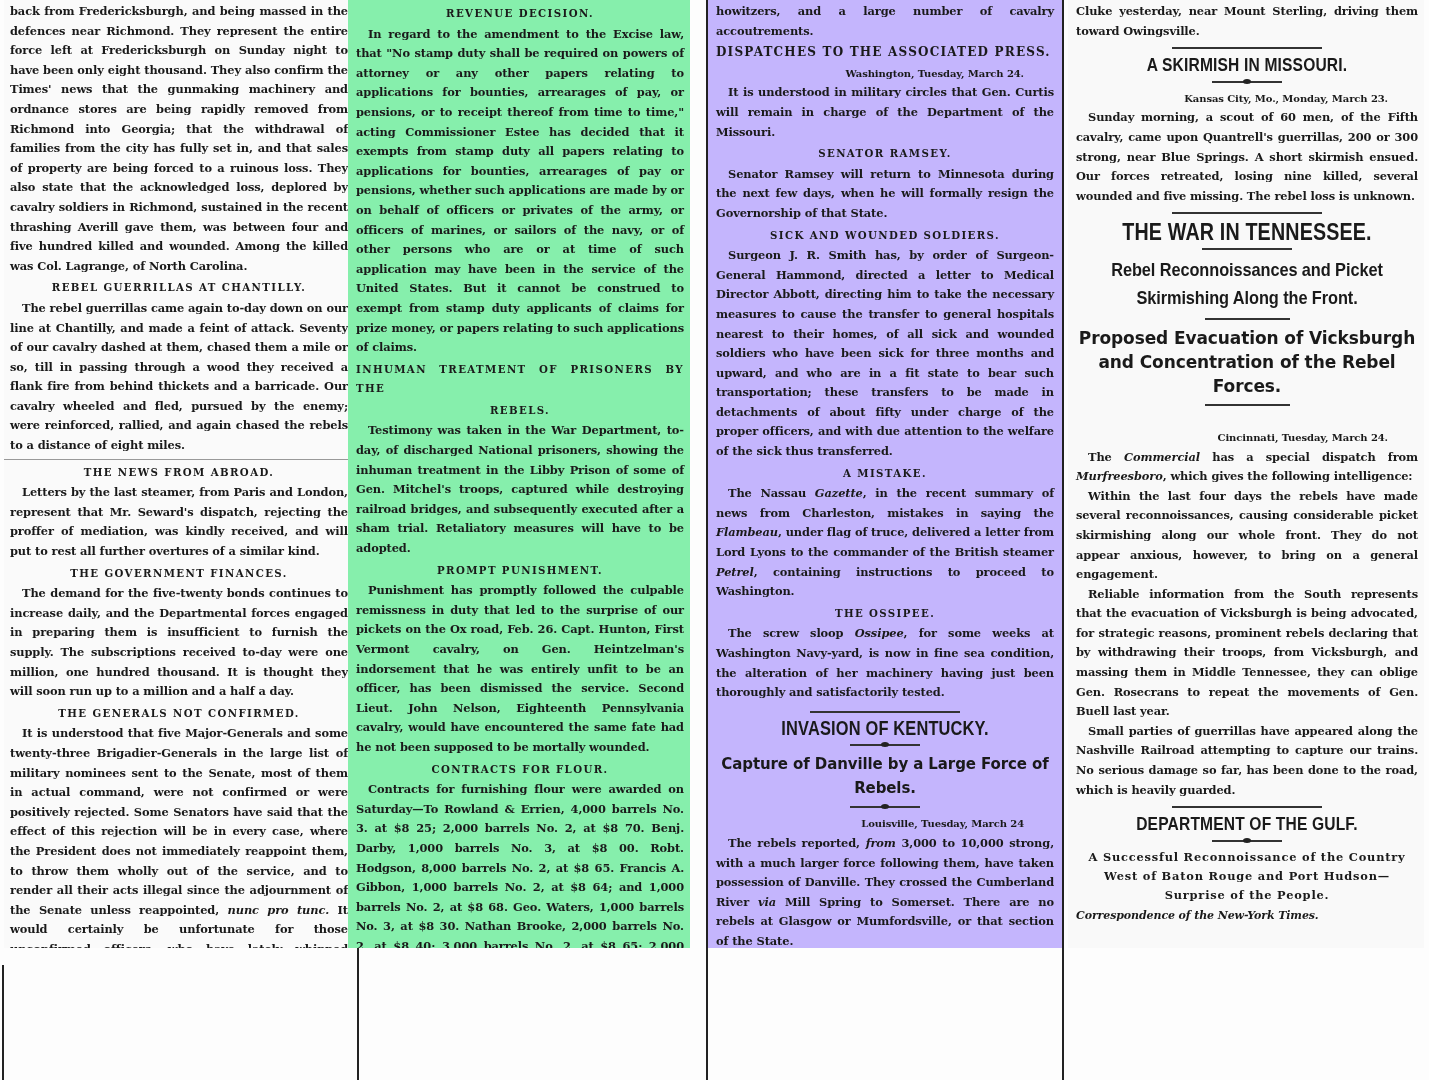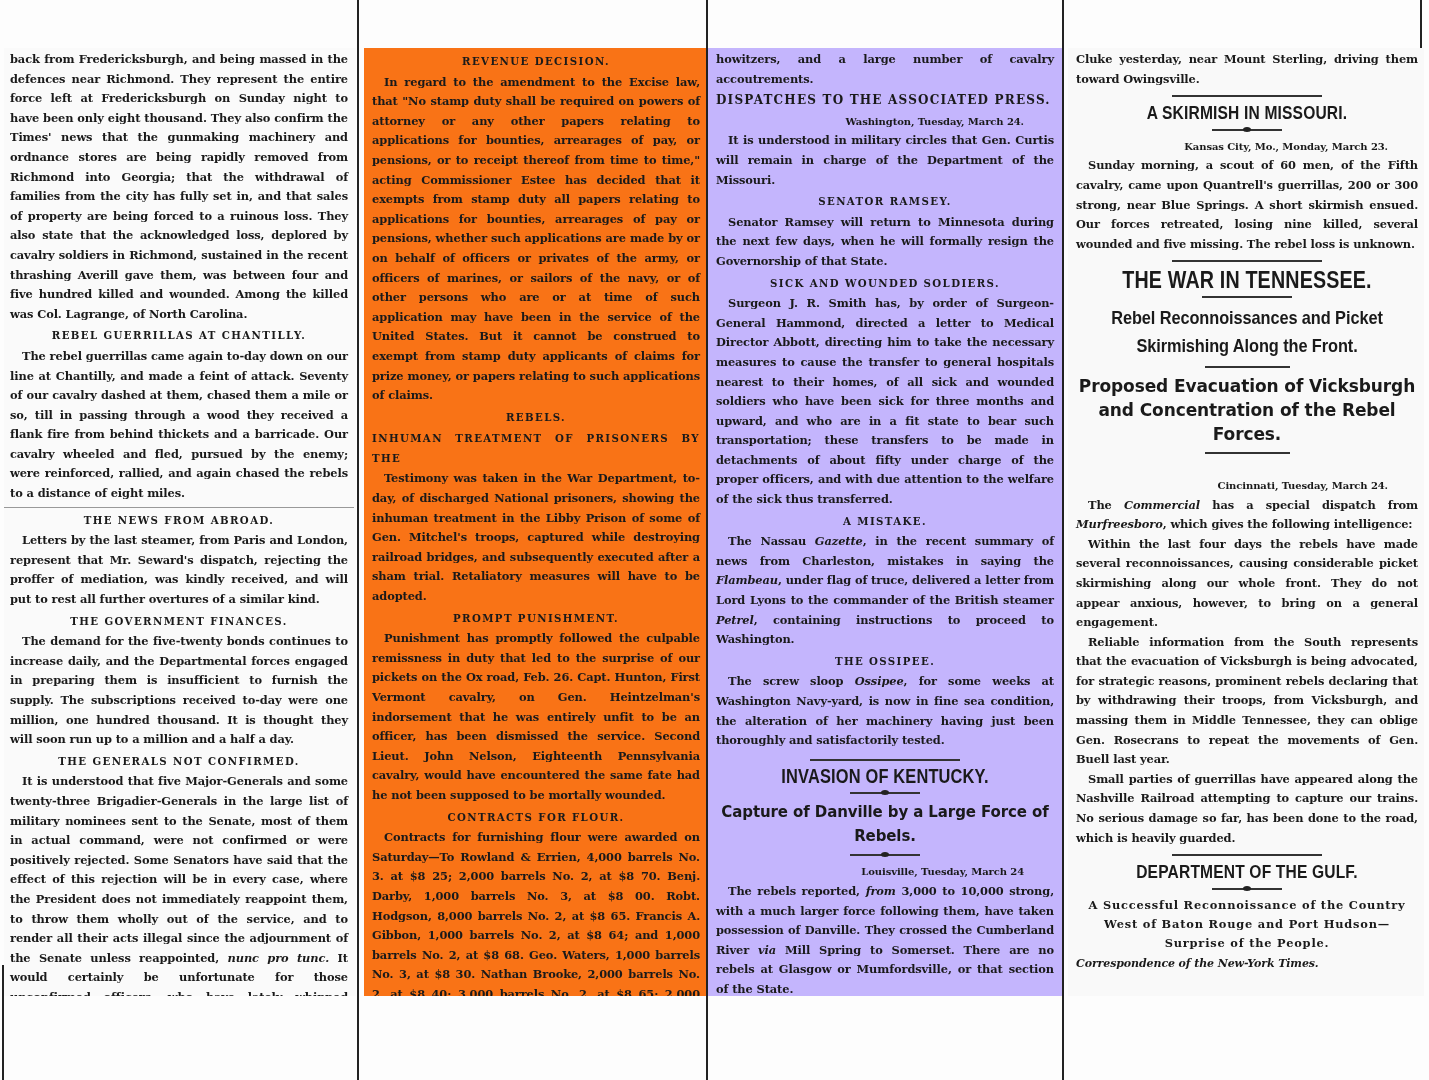--- a/index.html
+++ b/index.html
@@ -10,24 +10,23 @@
     color:#1a1a1a;
     position:relative;
   }
   .col {
     position:absolute; top:0; height:948px; box-sizing:border-box;
     overflow:hidden;
     font-size:11.4px; line-height:19.6px;
     font-weight:bold;
     text-align:justify;
     letter-spacing:-0.1px;
-    margin-top:48px;
   }
   .col1 { left:4px;  width:352px; padding:2px 8px 0 6px; background:#fafafa; }
-  .col2 { left:364px; width:342px; padding:2px 6px 0 8px; background:#f97316; }
+  .col2 { left:348px; width:342px; padding:2px 6px 0 8px; background:#86efac; }
   .col3 { left:708px; width:354px; padding:2px 8px 0 8px; background:#c4b5fd; }
   .col4 { left:1068px; width:356px; padding:2px 6px 0 8px; background:#f9f9f9; }
   .rule-v { position:absolute; top:0; width:2px; background:#222; }
   .rv1 { left:357px; height:1080px; }
   .rv2 { left:706px; height:1080px; }
   .rv3 { left:1062px; height:1080px; }
   .rv4 { left:1420px; height:270px; }
   .rv0 { left:2px; top:965px; height:115px; }
   p { margin:0; text-indent:12px; }
   p.noindent { text-indent:0; }
@@ -89,22 +88,22 @@
   <div class="sh">THE GENERALS NOT CONFIRMED.</div>
   <p><span>It is understood that five Major-Generals and some twenty-three Brigadier-Generals in the large list of military nominees sent to the Senate, most of them in actual command, were not confirmed or were positively rejected. Some Senators have said that the effect of this rejection will be in every case, where the President does not immediately reappoint them, to throw them wholly out of the service, and to render all their acts illegal since the adjournment of the Senate unless reappointed,</span> <i>nunc pro tunc.</i> <span>It would certainly be unfortunate for those unconfirmed officers, who have lately whipped bodies of the rebels, or who are on the eve of doing so, to have their doings declared illegal.</span></p>
   <div class="boxrule"></div>
   <div class="sh">GOV. CURTIN VISITING THE PENNSYLVANIANS.</div>
   <p>Gov. Curtin, accompanied by Col. Puleston and other promient Pennsylvanians, went to-night to Aquia Creek in a boat placed at their disposal by the War Department, to visit all the regiments from Pennsylvania under Gen. Hooker's command.</p>
 </div>
 
 <div class="col col2">
   <div class="sh">REVENUE DECISION.</div>
   <p>In regard to the amendment to the Excise law, that "No stamp duty shall be required on powers of attorney or any other papers relating to applications for bounties, arrearages of pay, or pensions, or to receipt thereof from time to time," acting Commissioner Estee has decided that it exempts from stamp duty all papers relating to applications for bounties, arrearages of pay or pensions, whether such applications are made by or on behalf of officers or privates of the army, or officers of marines, or sailors of the navy, or of other persons who are or at time of such application may have been in the service of the United States. But it cannot be construed to exempt from stamp duty applicants of claims for prize money, or papers relating to such applications of claims.</p>
+  <div class="sh sh-wide">INHUMAN TREATMENT OF PRISONERS BY THE</div>
   <div class="sh">REBELS.</div>
-  <div class="sh sh-wide">INHUMAN TREATMENT OF PRISONERS BY THE</div>
   <p>Testimony was taken in the War Department, to-day, of discharged National prisoners, showing the inhuman treatment in the Libby Prison of some of Gen. Mitchel's troops, captured while destroying railroad bridges, and subsequently executed after a sham trial. Retaliatory measures will have to be adopted.</p>
   <div class="sh">PROMPT PUNISHMENT.</div>
   <p>Punishment has promptly followed the culpable remissness in duty that led to the surprise of our pickets on the Ox road, Feb. 26. Capt. Hunton, First Vermont cavalry, on Gen. Heintzelman's indorsement that he was entirely unfit to be an officer, has been dismissed the service. Second Lieut. John Nelson, Eighteenth Pennsylvania cavalry, would have encountered the same fate had he not been supposed to be mortally wounded.</p>
   <div class="sh">CONTRACTS FOR FLOUR.</div>
   <p>Contracts for furnishing flour were awarded on Saturday—To Rowland &amp; Errien, 4,000 barrels No. 3. at $8 25; 2,000 barrels No. 2, at $8 70. Benj. Darby, 1,000 barrels No. 3, at $8 00. Robt. Hodgson, 8,000 barrels No. 2, at $8 65. Francis A. Gibbon, 1,000 barrels No. 2, at $8 64; and 1,000 barrels No. 2, at $8 68. Geo. Waters, 1,000 barrels No. 3, at $8 30. Nathan Brooke, 2,000 barrels No. 2, at $8 40; 3,000 barrels No. 2, at $8 65; 2,000 barrels No. 2, at $8 50; 3,000 barrels No. 2, at $8 70; 500 barrels No. 3, at $8; 1,000 barrels No. 3, at $8 15, and 500 barrels No. 3, at $8 10. The total amount offered is 97,517 barrels; accepted, 27,200 barrels. Some bidders lost their chance to get contracts by informal bids and insufficient security, others by non-fulfillment of previous contracts.</p>
 
 </div>
 
 <div class="col col3">
   <p class="noindent">howitzers, and a large number of cavalry accoutrements.</p>

